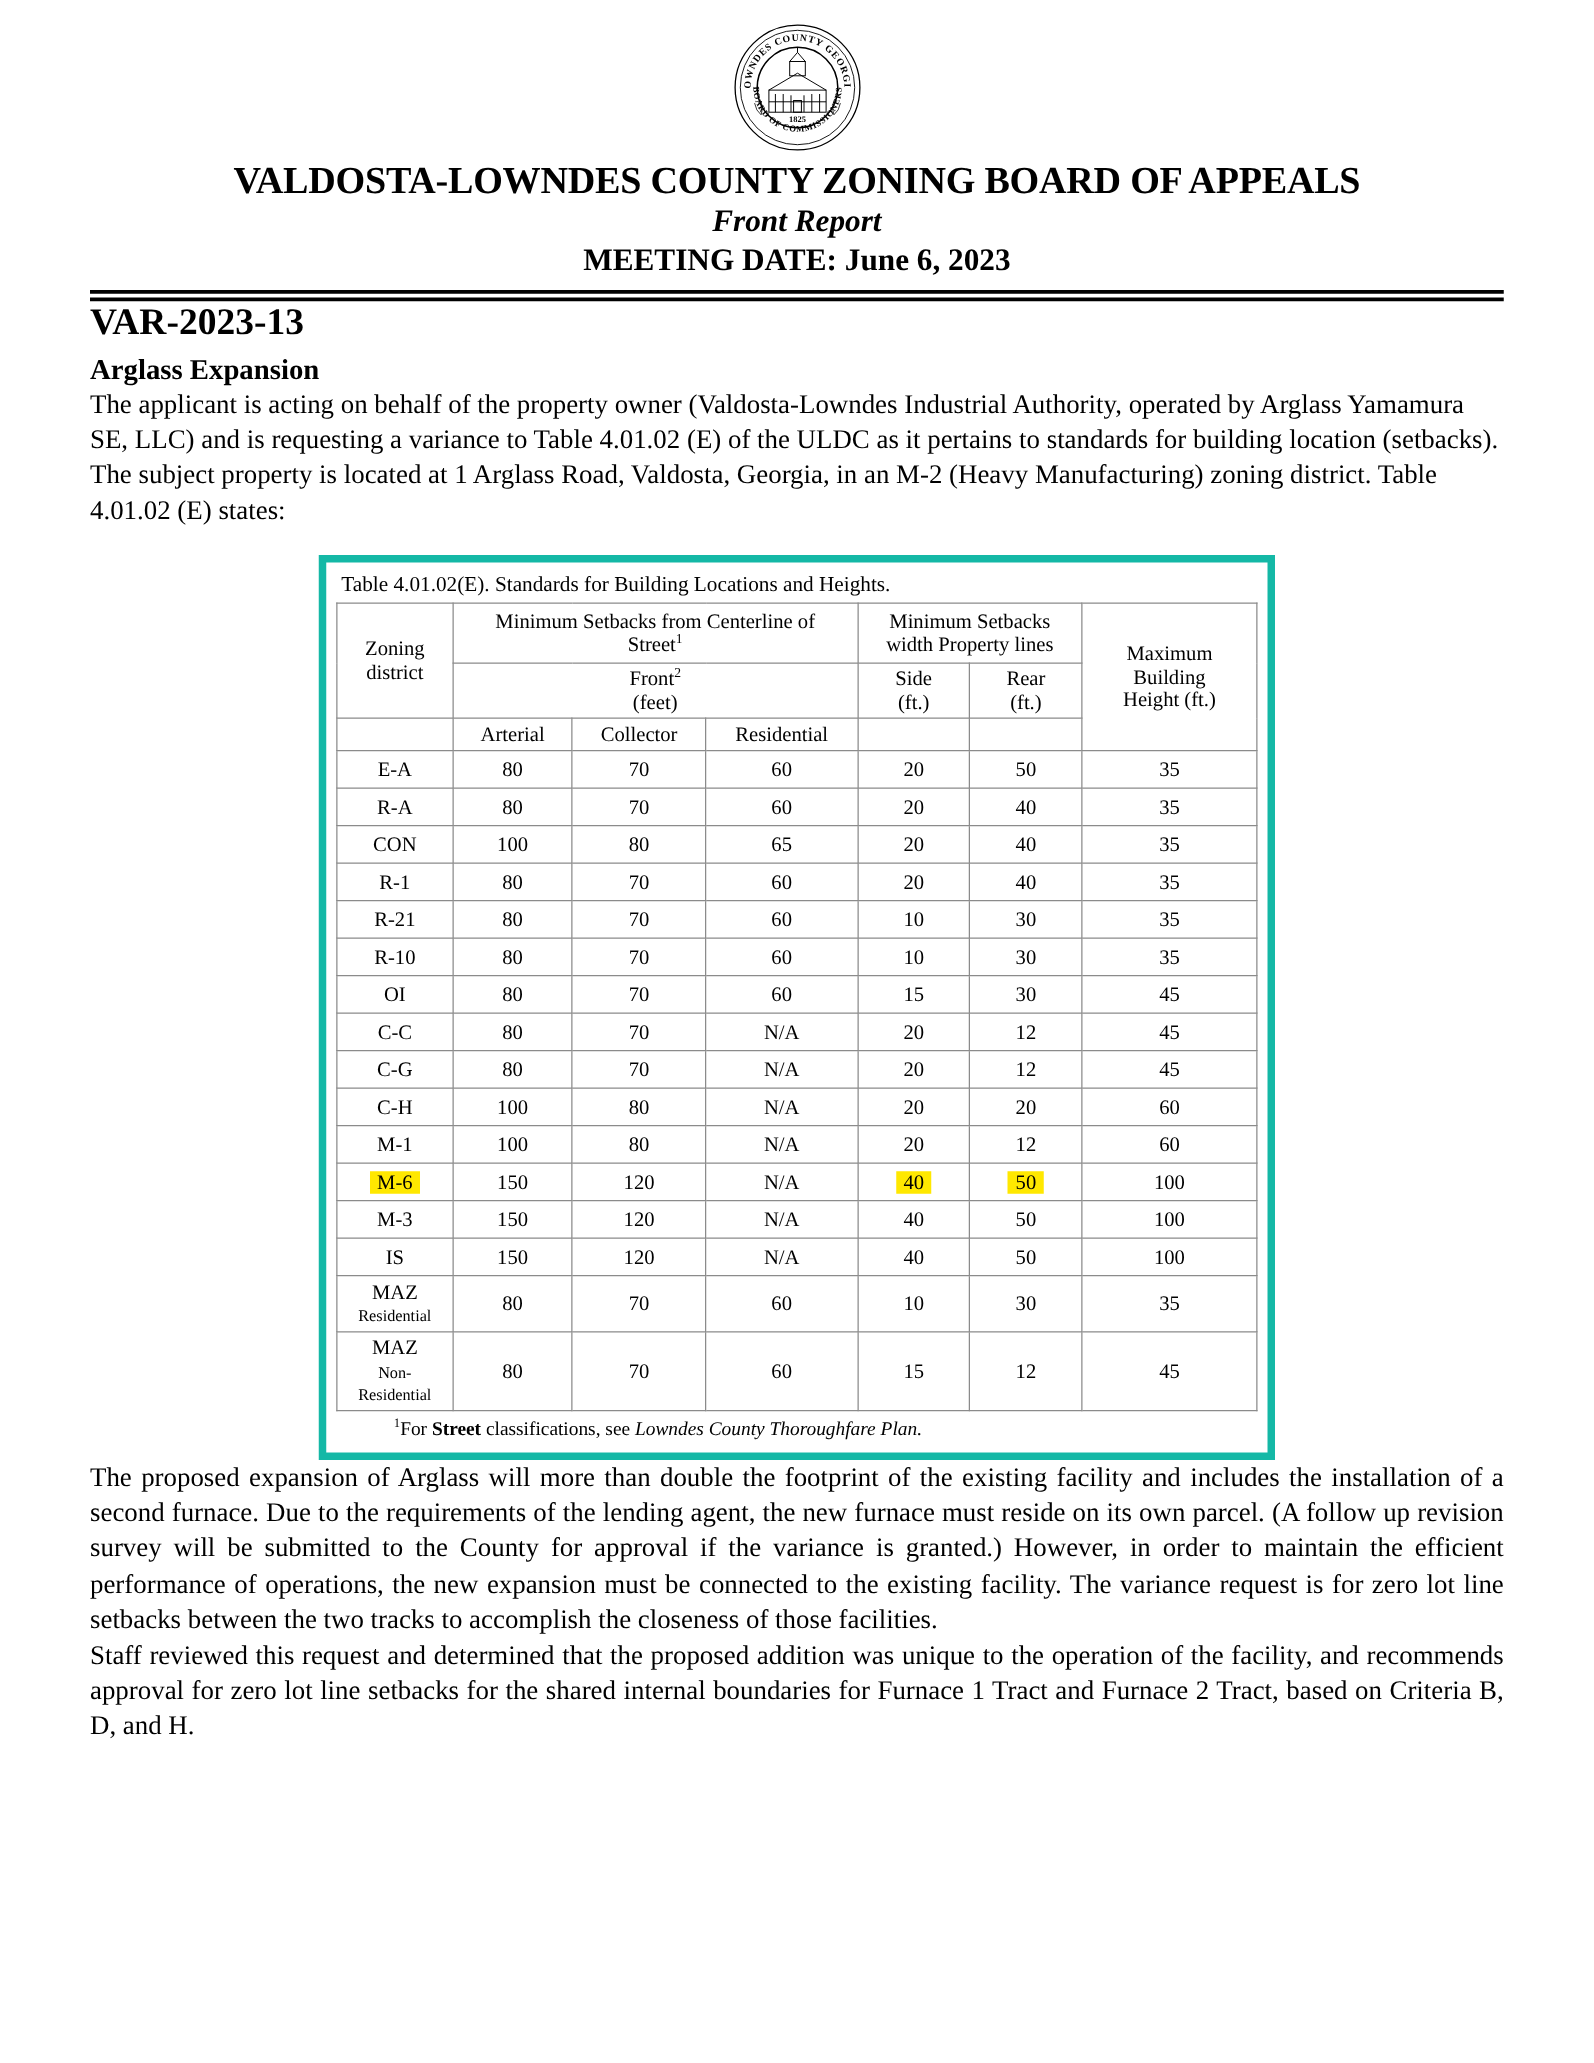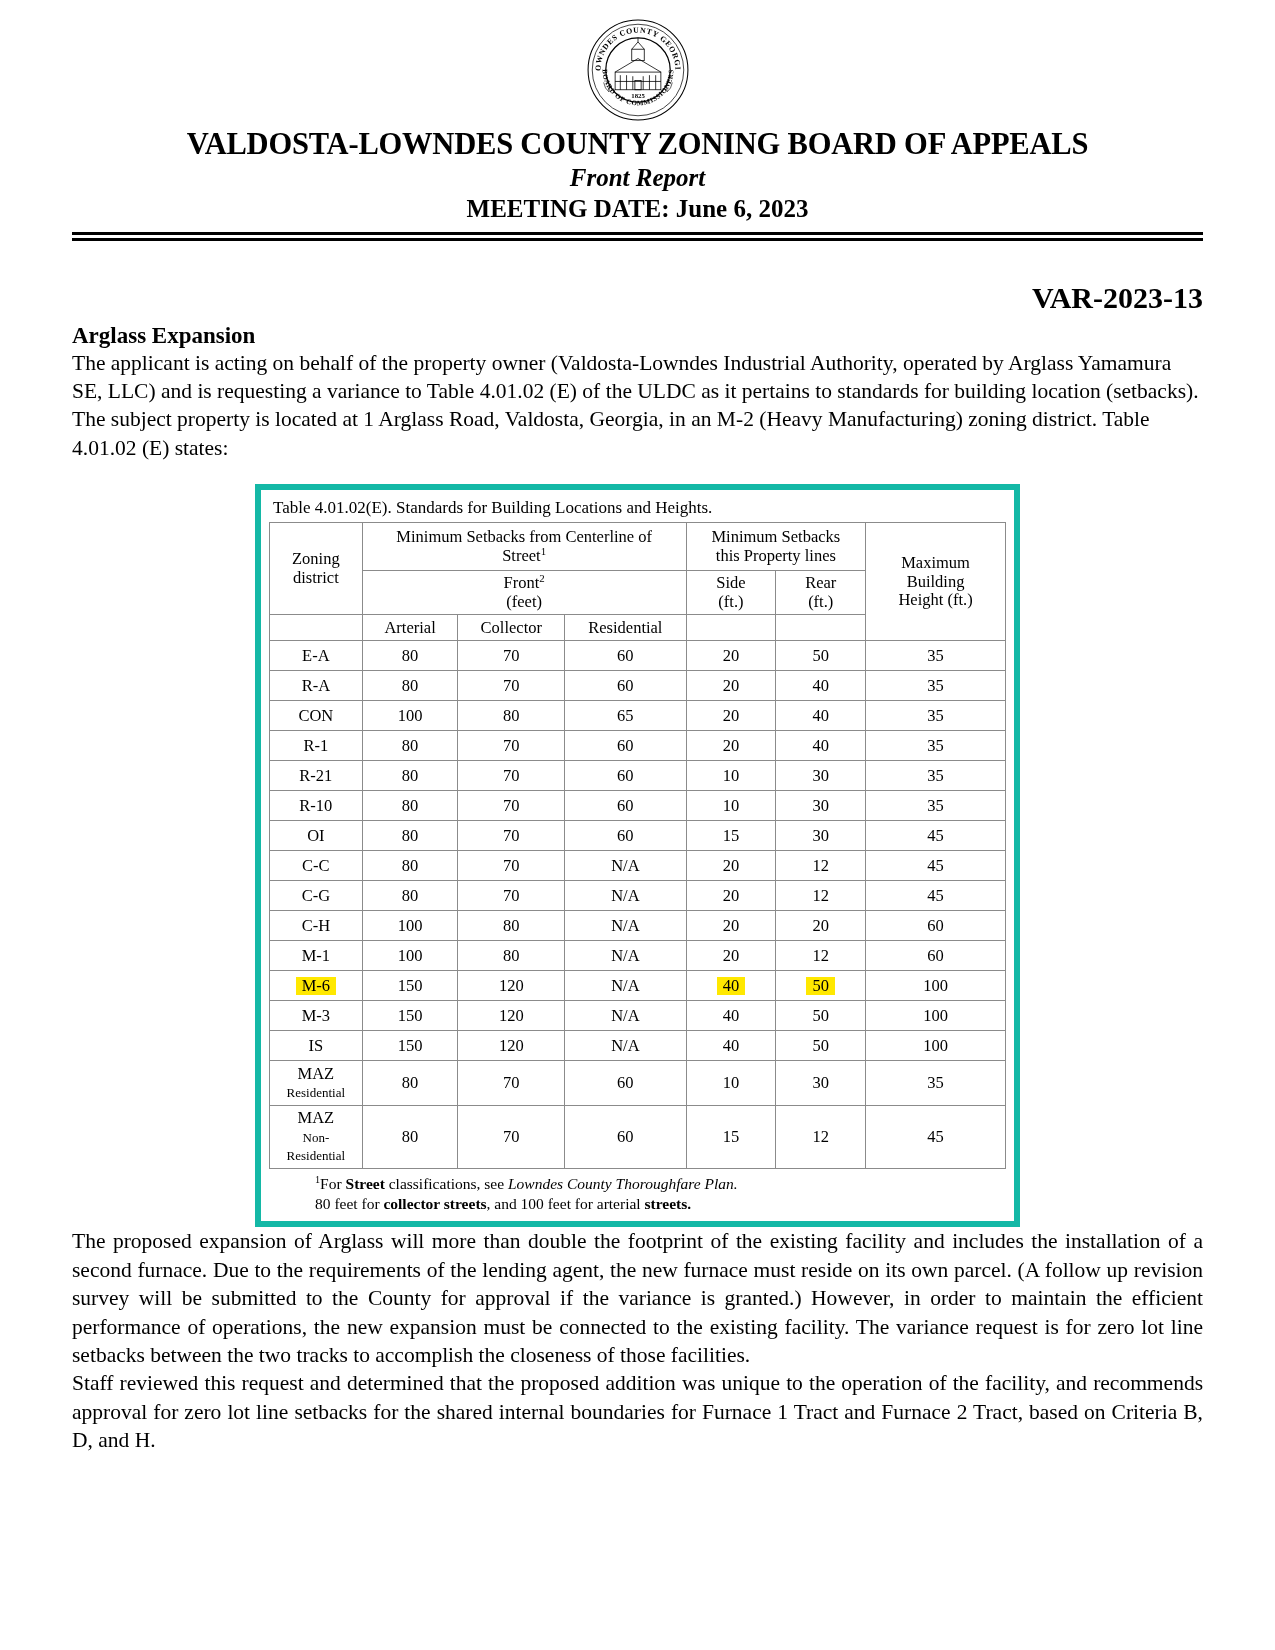--- a/index.html
+++ b/index.html
@@ -66,24 +66,23 @@
   .double-rule {
     margin-top: 8px;
     border-top: 3px solid #000;
     border-bottom: 3px solid #000;
     height: 3px;
     box-sizing: content-box;
   }
 
   
   .case-no {
-    text-align: right;
+    text-align: left;
     font-weight: bold;
     font-size: 30px;
-    margin-top: 40px;
   }
   .case-name {
     text-align: left;
     font-weight: bold;
     font-size: 23px;
     margin-top: 8px;
   }
 
   
   p.body {
@@ -235,21 +234,21 @@
           <th rowspan="2">
             <span>Zoning</span><br>
             <span>district</span>
           </th>
           <th colspan="3">
             <span>Minimum Setbacks from Centerline of</span><br>
             <span>Street</span><sup>1</sup>
           </th>
           <th colspan="2">
             <span>Minimum Setbacks</span><br>
-            <span>this Property lines</span>
+            <span>width Property lines</span>
           </th>
           <th rowspan="3">
             <span>Maximum</span><br>
             <span>Building</span><br>
             <span>Height (ft.)</span>
           </th>
         </tr>
         <tr class="hdr-mid">
           <th colspan="3">
             <span>Front</span><sup>2</sup><br>
@@ -418,22 +417,19 @@
             <td>12</td>
             <td>45</td>
           </tr>
         </tbody>
     </table>
 
     <div class="footnotes">
       <div>
         <sup>1</sup><span>For </span><span class="bold">Street</span><span> classifications, see </span><span class="ital">Lowndes County Thoroughfare Plan.</span>
       </div>
-      <div>
-        <span>80 feet for </span><span class="bold">collector streets</span><span>, and 100 feet for arterial </span><span class="bold">streets.</span>
-      </div>
     </div>
   </div>
 
   <p class="body justify after-table-para">The proposed expansion of Arglass will more than double the footprint of the existing facility and includes the installation of a second furnace. Due to the requirements of the lending agent, the new furnace must reside on its own parcel. (A follow up revision survey will be submitted to the County for approval if the variance is granted.) However, in order to maintain the efficient performance of operations, the new expansion must be connected to the existing facility. The variance request is for zero lot line setbacks between the two tracks to accomplish the closeness of those facilities.</p>
   <p class="body justify final-para">Staff reviewed this request and determined that the proposed addition was unique to the operation of the facility, and recommends approval for zero lot line setbacks for the shared internal boundaries for Furnace 1 Tract and Furnace 2 Tract, based on Criteria B, D, and H.</p>
 
 </div>
 
 </body></html>

